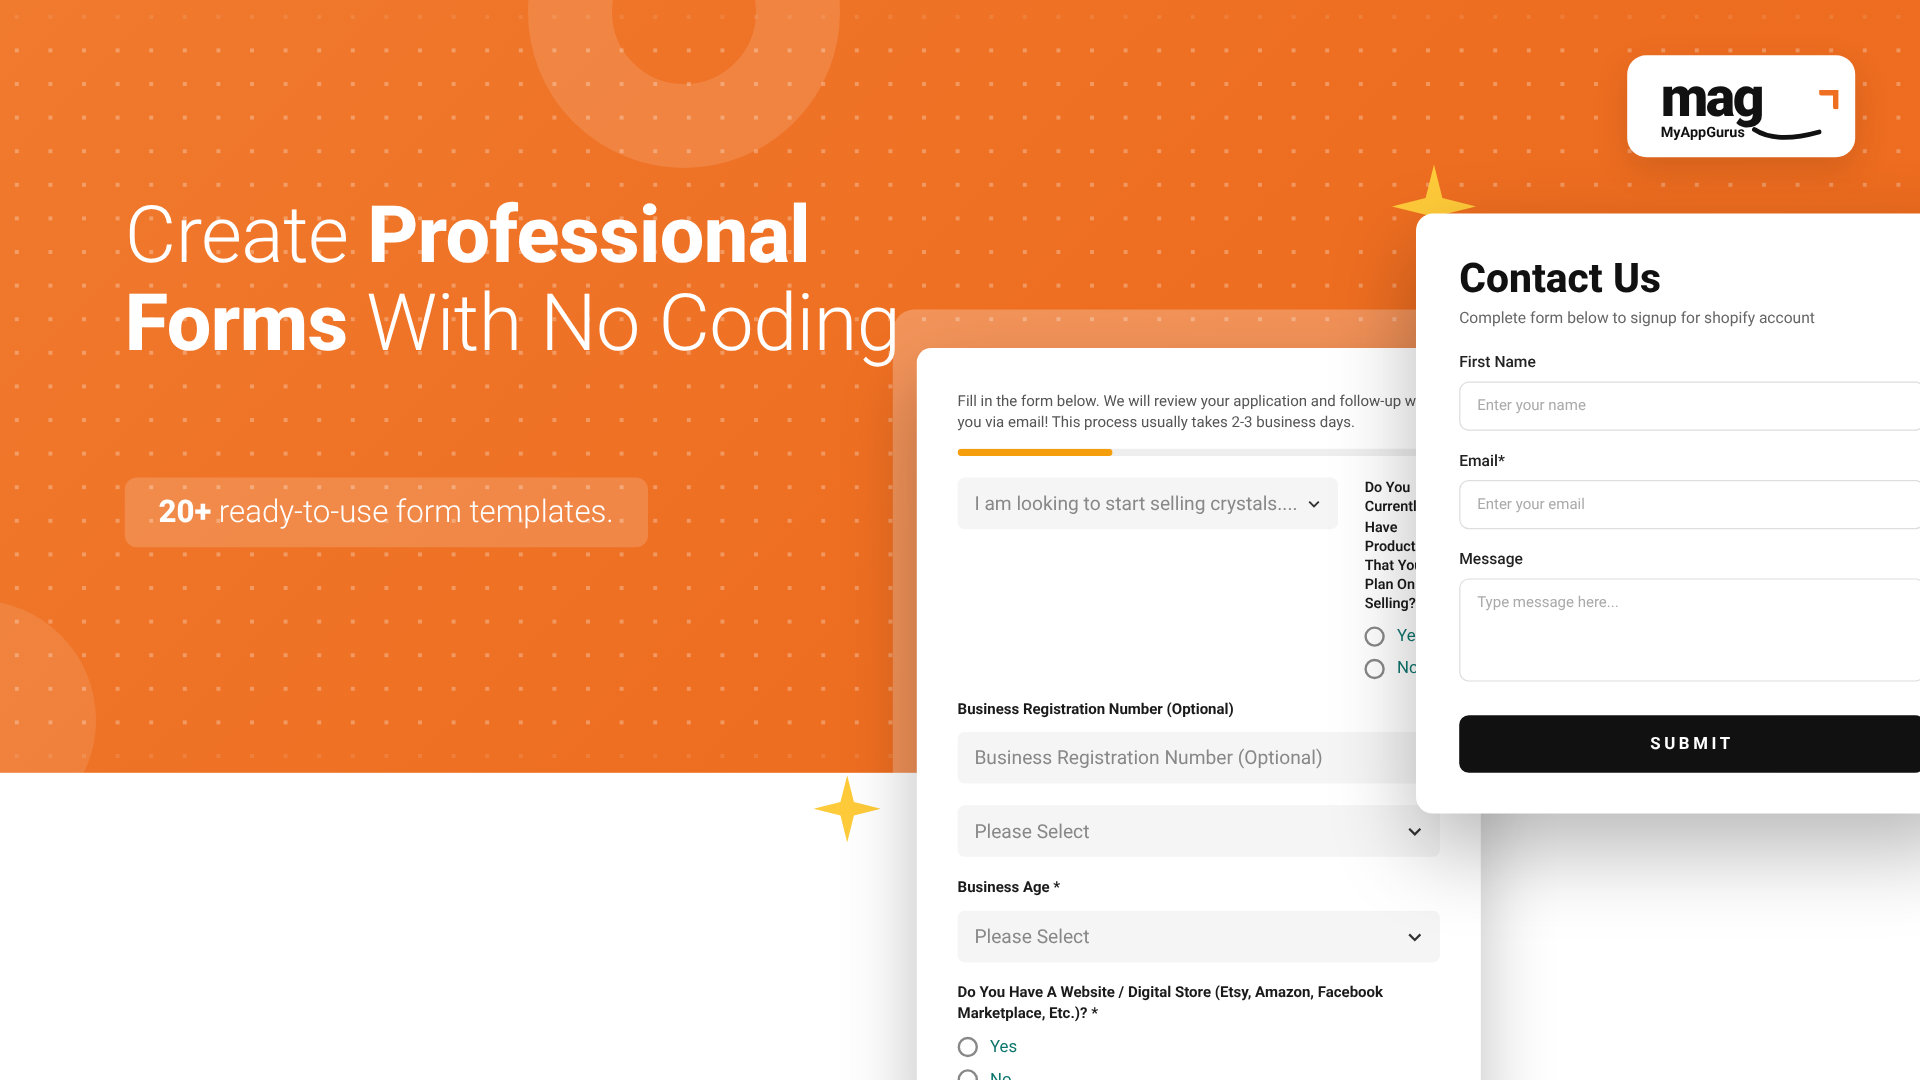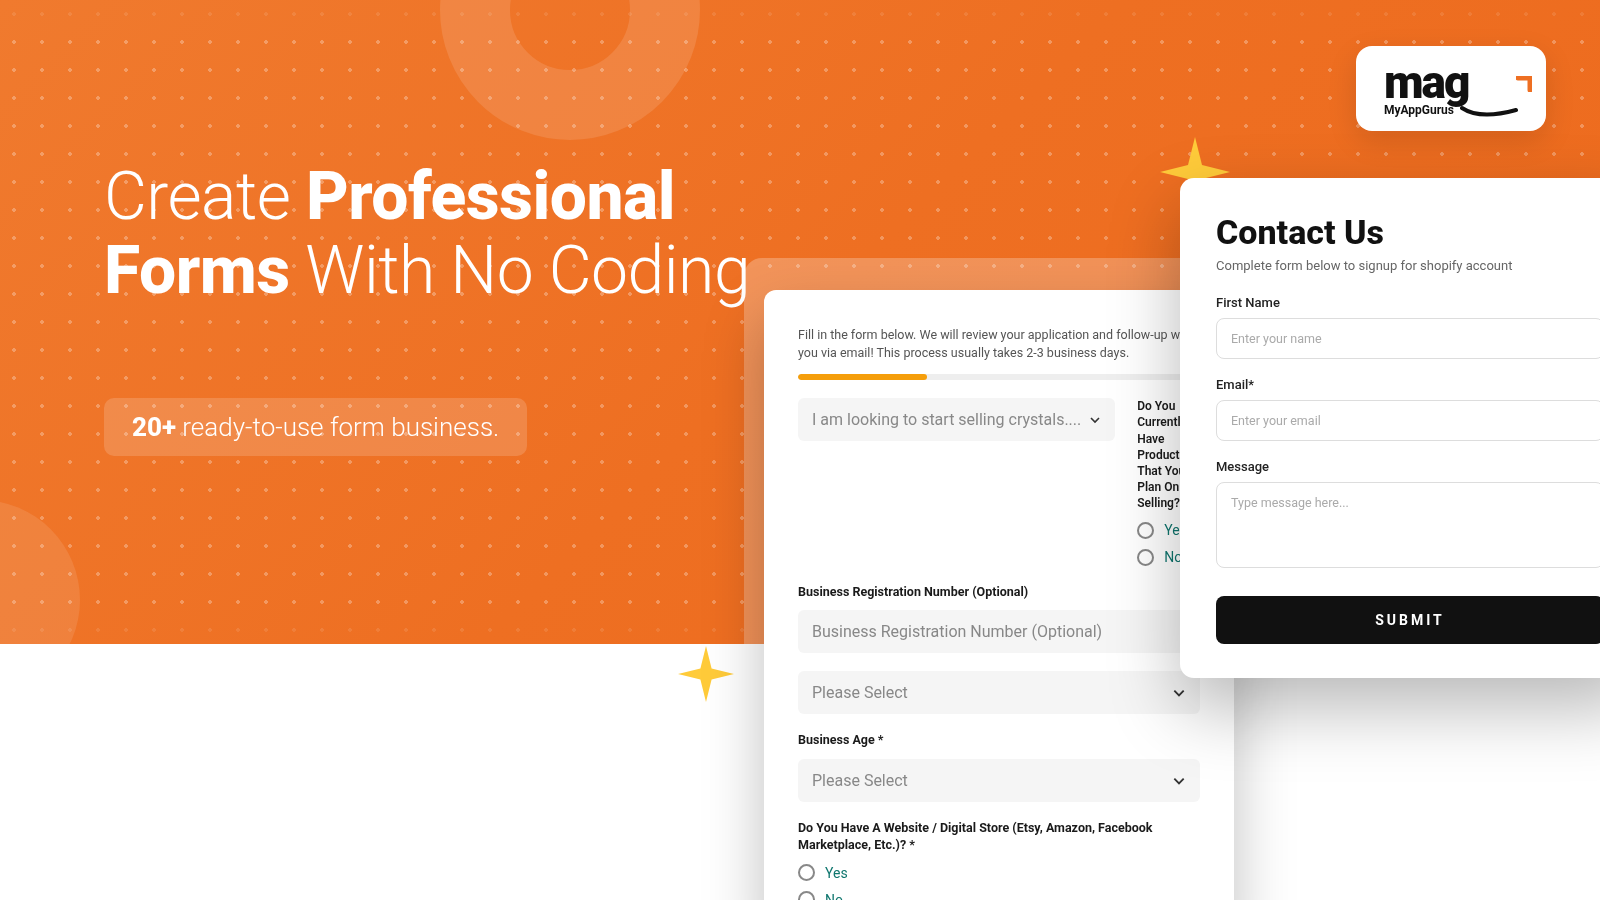--- a/index.html
+++ b/index.html
@@ -162,21 +162,21 @@
             <path d="M2 4 Q 20 16 56 6" stroke="#111" stroke-width="4" fill="none" stroke-linecap="round"></path>
           </svg>
       </span>
     </div>
   </div>
 
   <div class="headline">
     <span>Create </span><b>Professional Forms</b><span> With No Coding</span>
   </div>
   <div class="pill">
-    <b>20+</b><span> ready-to-use form business.</span>
+    <b>20+</b><span> ready-to-use form templates.</span>
   </div>
 
   <div class="card-ghost"></div>
 
   <div class="card-wholesale">
     <p class="desc">Fill in the form below. We will review your application and follow-up with you via email! This process usually takes 2-3 business days.</p>
     <div class="progress">
         <div class="bar"></div>
       </div>
 

